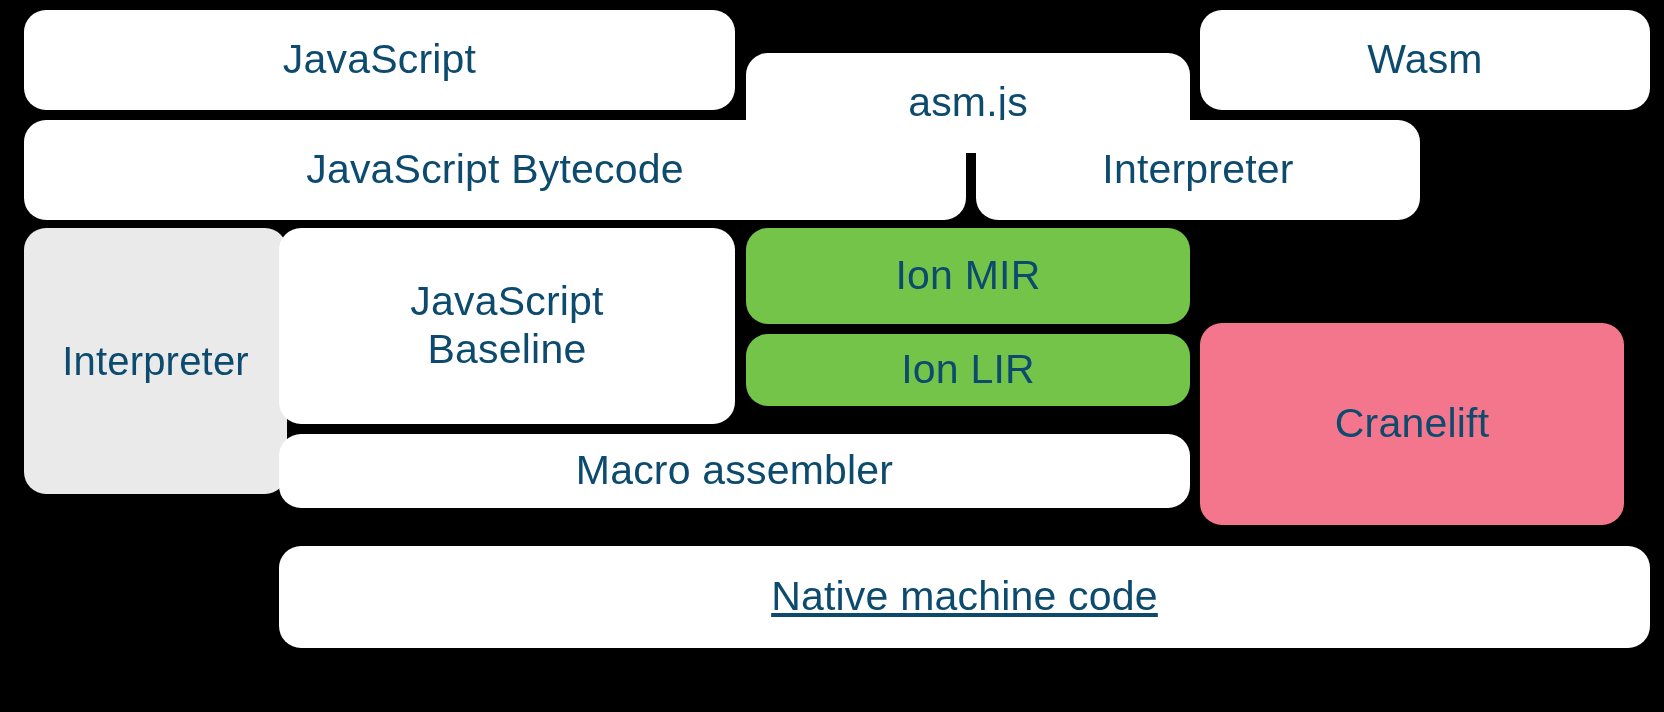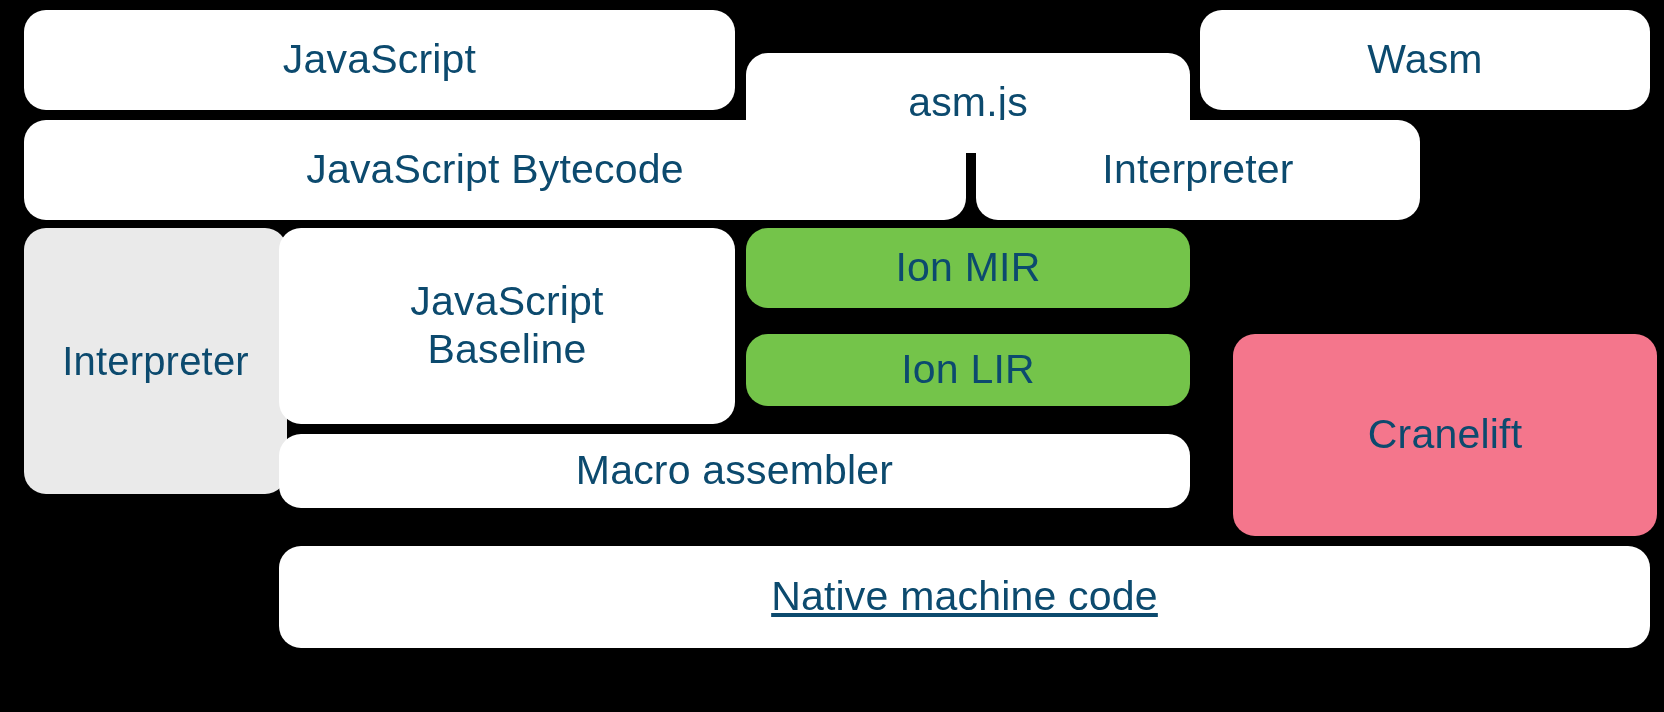--- a/index.html
+++ b/index.html
@@ -44,23 +44,23 @@
   .b-asmjs             { left: 746px;  top: 10px;  width: 444px;  height: 100px; margin-top: 43px; }
   .b-wasm              { left: 1200px; top: 10px;  width: 450px;  height: 100px; }
 
   
   .b-jsbytecode        { left: 24px;   top: 120px; width: 942px;  height: 100px; }
   .b-baldrmonkey       { left: 976px;  top: 120px; width: 444px;  height: 100px; }
 
   
   .b-interpreter       { left: 24px;   top: 228px; width: 263px;  height: 266px; font-size: 40px; }
   .b-jsbaseline        { left: 279px;  top: 228px; width: 456px;  height: 196px; }
-  .b-ionmir            { left: 746px;  top: 228px; width: 444px;  height: 80px;  }
+  .b-ionmir            { left: 746px;  top: 228px; width: 444px;  height: 96px;  }
   .b-ionlir            { left: 746px;  top: 334px; width: 444px;  height: 72px;  }
-  .b-cranelift         { left: 1200px; top: 334px; width: 424px;  height: 202px; margin-left: 33px; }
+  .b-cranelift         { left: 1200px; top: 323px; width: 424px;  height: 202px; }
   .b-macroassembler    { left: 279px;  top: 434px; width: 911px;  height: 74px; }
 
   
   .b-nativemachinecode { left: 279px;  top: 546px; width: 1371px; height: 102px; text-decoration: underline; }
 </style>
 </head>
 <body>
 
 <div id="diagram">
 

